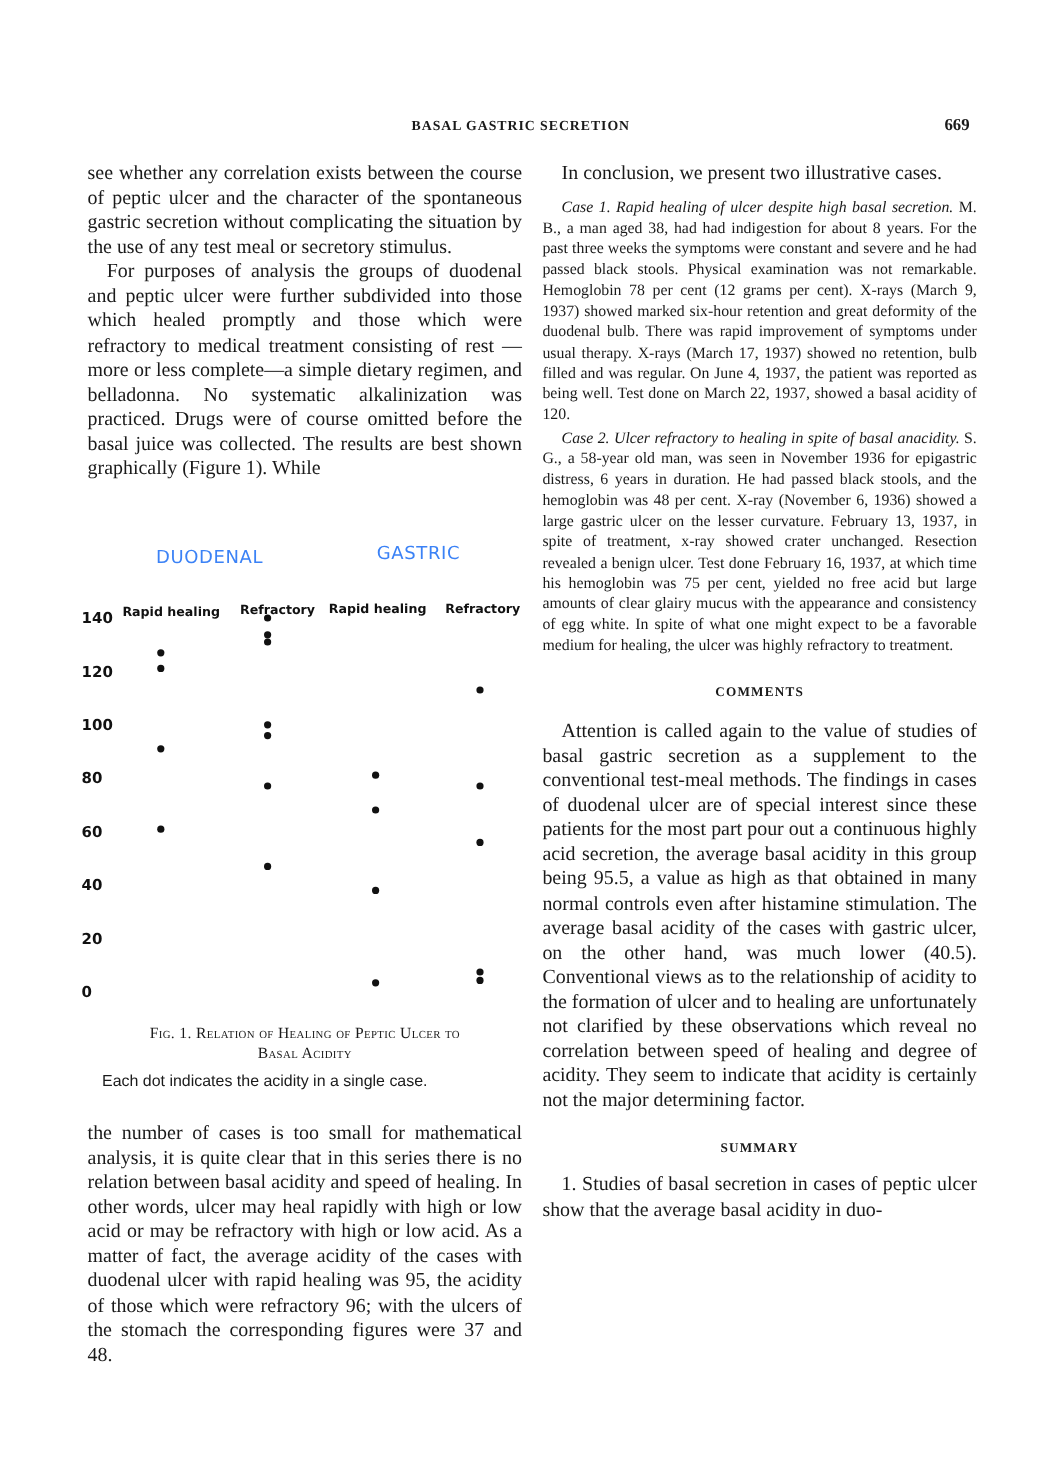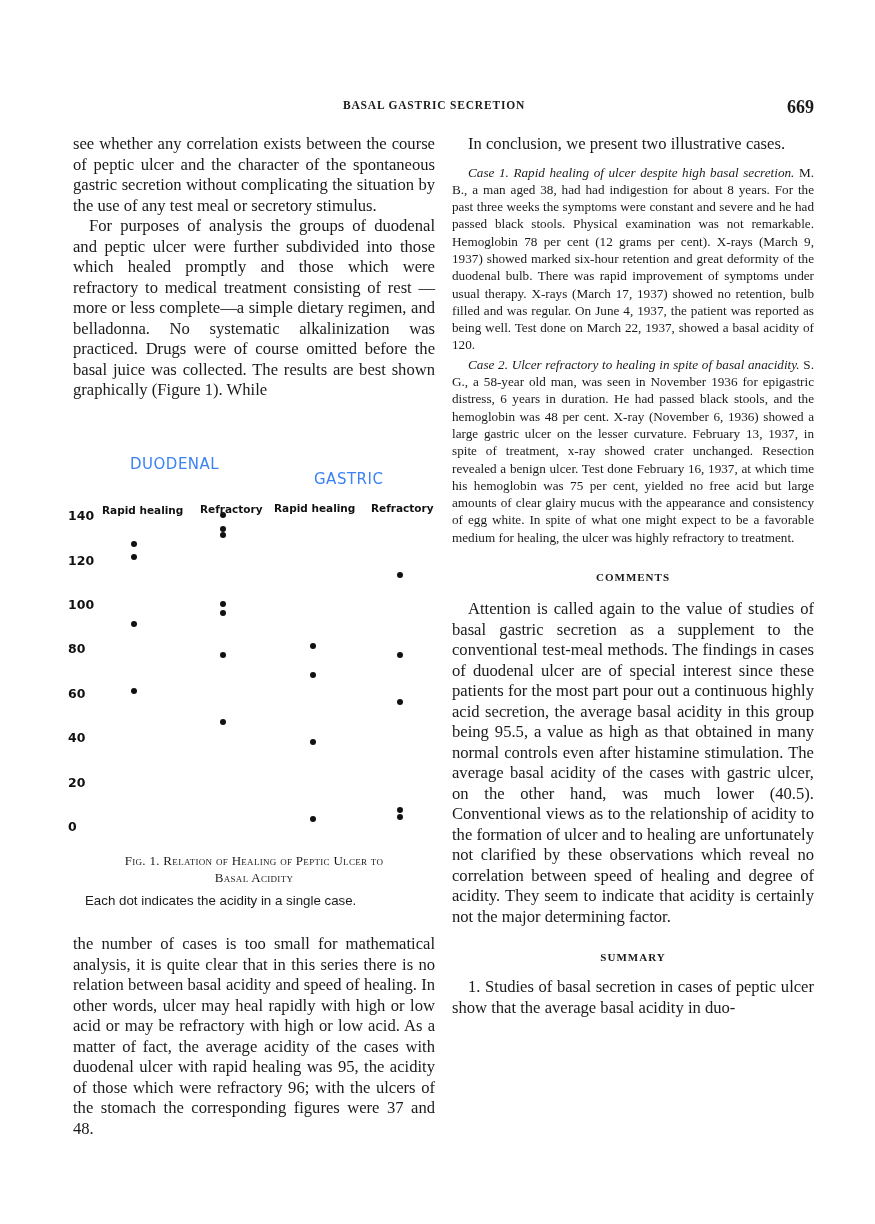--- a/index.html
+++ b/index.html
@@ -7,21 +7,21 @@
     width: 875px; height: 1224px; position: relative; overflow: hidden;
     font-family: "DejaVu Serif", "Liberation Serif", serif;
     color: #1a1a1a;
   }
   .running-head {
     position: absolute; top: 99px; left: 0; width: 875px;
     font-family: "Liberation Serif", serif; font-weight: bold;
     font-size: 11.5px; letter-spacing: 0.8px;
   }
   .running-head .title { position: absolute; left: 343px; }
-  .running-head .page { position: absolute; left: 787px; font-size: 18px; top: -2px; letter-spacing: 0; }
+  .running-head .page { position: absolute; left: 787px; font-size: 14px; top: -2px; letter-spacing: 0; }
 
   .col { position: absolute; width: 362px; font-family: "Liberation Serif", serif; }
   .col-left { left: 73px; }
   .col-right { left: 452px; }
 
   .body-text {
     font-size: 16.6px; line-height: 20.5px; text-align: justify; margin: 0;
     hyphens: none;
   }
   .indent { text-indent: 16px; }
@@ -72,21 +72,21 @@
   <span class="page">669</span>
 </div>
 
 <div class="col col-left" style="top:134px;">
   <p class="body-text">see whether any correlation exists between the course of peptic ulcer and the character of the spontaneous gastric secretion without complicating the situation by the use of any test meal or secretory stimulus.</p>
   <p class="body-text indent">For purposes of analysis the groups of duodenal and peptic ulcer were further subdivided into those which healed promptly and those which were refractory to medical treatment consisting of rest —more or less complete—a simple dietary regimen, and belladonna. No systematic alkalinization was practiced. Drugs were of course omitted before the basal juice was collected. The results are best shown graphically (Figure 1). While</p>
 </div>
 
 <div class="chart" id="chart">
   <div class="group-label" style="left:70px; top:15px;">DUODENAL</div>
-  <div class="group-label" style="left:254px; top:12px;margin-top:18px;">GASTRIC</div>
+  <div class="group-label" style="left:254px; top:12px;">GASTRIC</div>
   <div class="sub-label" style="left:42px; top:42px;">Rapid healing</div>
   <div class="sub-label" style="left:140px; top:41px;">Refractory</div>
   <div class="sub-label" style="left:214px; top:40px;">Rapid healing</div>
   <div class="sub-label" style="left:311px; top:40px;">Refractory</div>
   <div id="yticks">
       <div class="ytick" style="top: 75.2px;">140</div>
       <div class="ytick" style="top: 119.6px;">120</div>
       <div class="ytick" style="top: 164px;">100</div>
       <div class="ytick" style="top: 208.4px;">80</div>
       <div class="ytick" style="top: 252.8px;">60</div>

